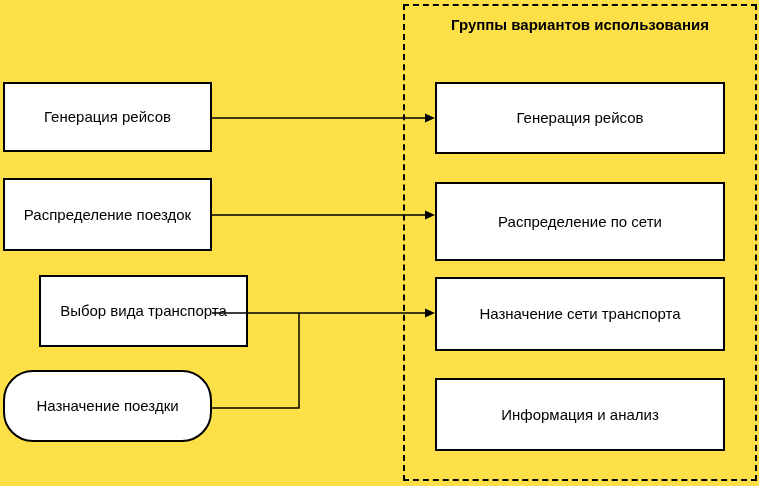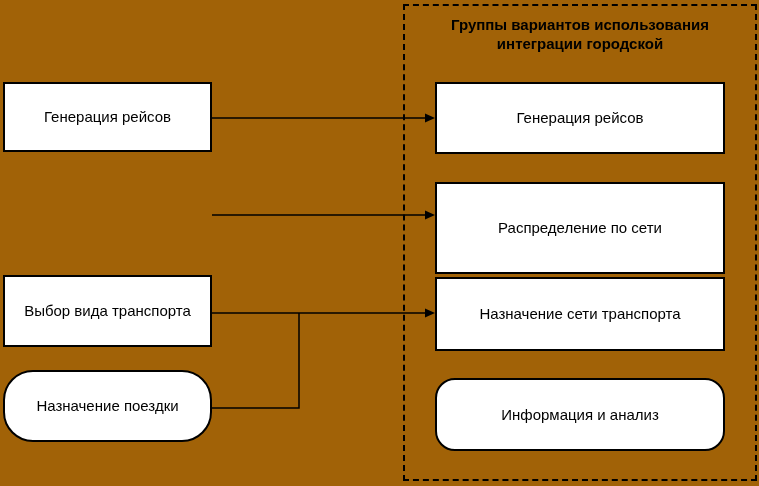--- a/index.html
+++ b/index.html
@@ -4,21 +4,21 @@
 <style>
   html, body {
     margin: 0;
     padding: 0;
     background: #ffffff;
   }
   .canvas {
     position: relative;
     width: 759px;
     height: 486px;
-    background: #a16207;
+    background: #fde047;
     overflow: hidden;
     font-family: "Liberation Sans", sans-serif;
     color: #000000;
   }
   .flow-box {
     position: absolute;
     box-sizing: border-box;
     border: 2px solid #000000;
     background: #ffffff;
     display: flex;
@@ -68,37 +68,37 @@
 </style>
 </head>
 <body>
 
 <div class="canvas">
 
   <div class="group-panel"></div>
 
   <div class="group-title">
     <div>Группы вариантов использования</div>
-    <div>интеграции городской</div>
   </div>
 
   <div class="flow-box left-box" style="top:82px;height:70px;">Генерация рейсов</div>
 
+  <div class="flow-box left-box" style="top:178px;height:73px;">Распределение поездок</div>
 
-  <div class="flow-box left-box" style="top:275px;height:72px;">Выбор вида транспорта</div>
+  <div class="flow-box left-box" style="top:275px;height:72px;margin-left:36px;">Выбор вида транспорта</div>
 
   <div class="flow-box left-box" style="top:370px;height:72px;border-radius:30px;">Назначение поездки</div>
 
   <div class="flow-box right-box" style="top:82px;height:72px;">Генерация рейсов</div>
 
-  <div class="flow-box right-box" style="top:182px;height:92px;">Распределение по сети</div>
+  <div class="flow-box right-box" style="top:182px;height:79px;">Распределение по сети</div>
 
   <div class="flow-box right-box" style="top:277px;height:74px;">Назначение сети транспорта</div>
 
-  <div class="flow-box right-box" style="top:378px;height:73px;border-radius:20px;">Информация и анализ</div>
+  <div class="flow-box right-box" style="top:378px;height:73px;">Информация и анализ</div>
 
   <svg class="connector-layer" width="759" height="486" viewBox="0 0 759 486" xmlns="http://www.w3.org/2000/svg">
 
     <line x1="212" y1="118" x2="426" y2="118" stroke="#000000" stroke-width="1.5"></line>
     <polygon points="435,118 425,113.5 425,122.5" fill="#000000"></polygon>
 
     <line x1="212" y1="215" x2="426" y2="215" stroke="#000000" stroke-width="1.5"></line>
     <polygon points="435,215 425,210.5 425,219.5" fill="#000000"></polygon>
 
     <line x1="212" y1="313" x2="426" y2="313" stroke="#000000" stroke-width="1.5"></line>

